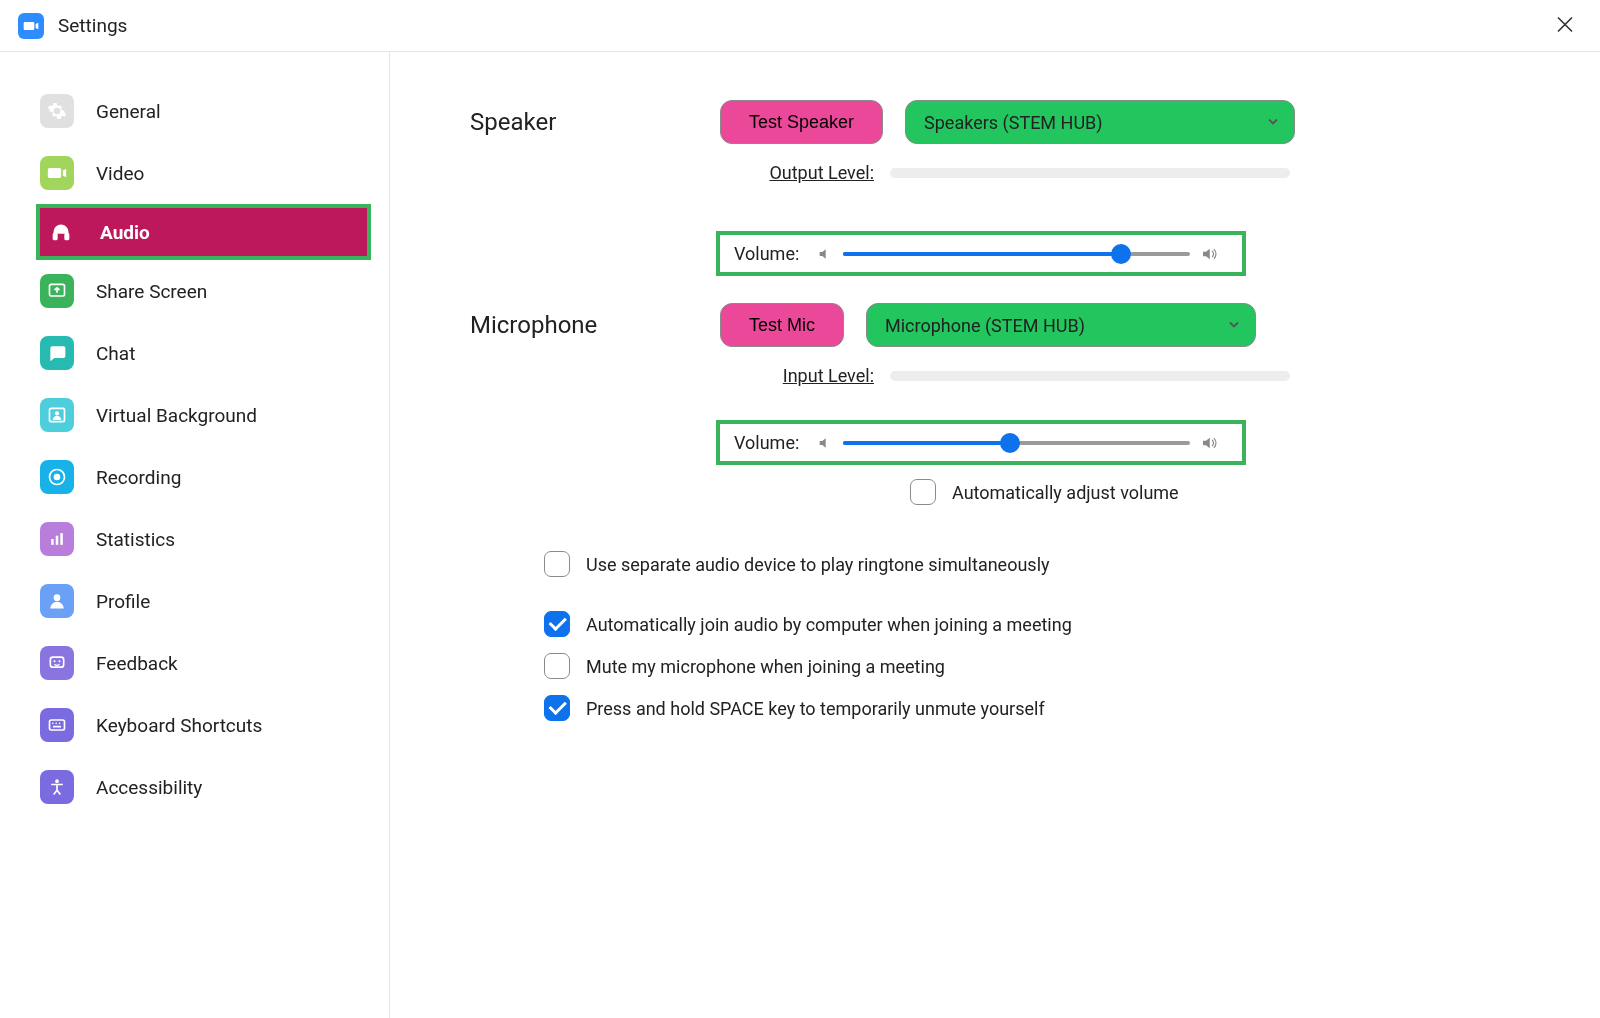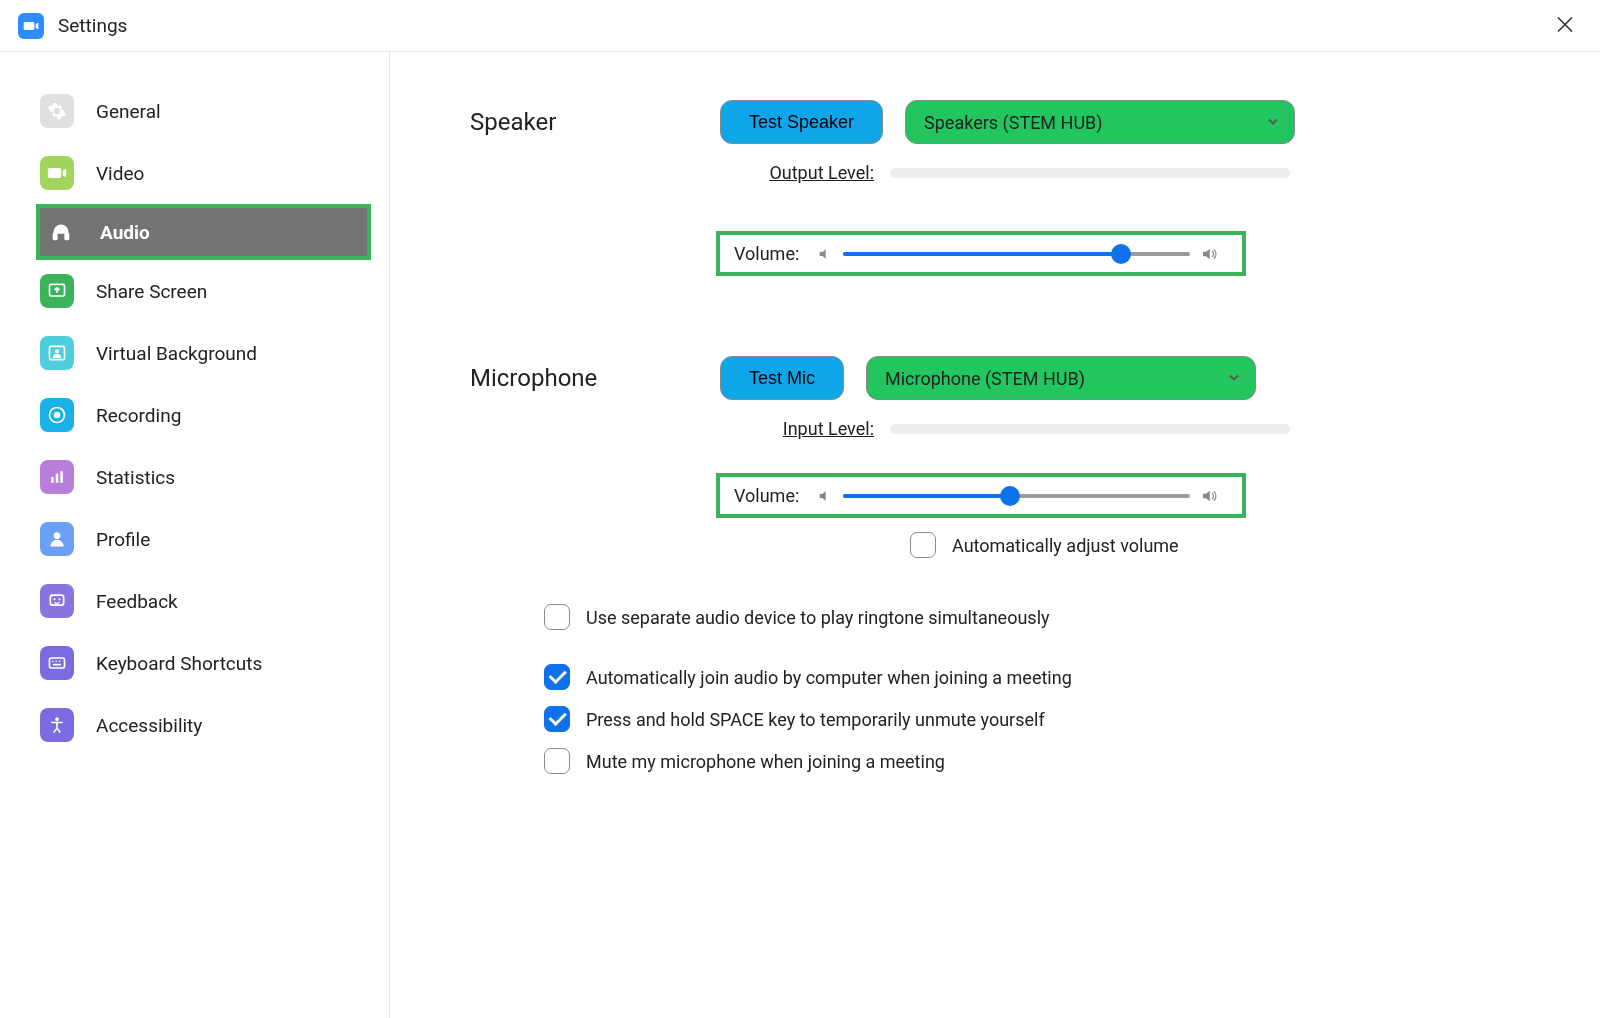--- a/index.html
+++ b/index.html
@@ -55,21 +55,21 @@
   }
   .side-item .icon-wrap {
     width: 34px; height: 34px;
     border-radius: 8px;
     display: flex; align-items: center; justify-content: center;
     margin-right: 22px;
     flex-shrink: 0;
   }
   .side-item .icon-wrap svg { width: 20px; height: 20px; fill: #fff; }
   .side-item.active {
-    background: #737373;
+    background: #be185d;
     color: #fff;
     font-weight: 700;
     border: 4px solid #3bb35a;
     margin: 0 18px 0 36px;
     padding-left: 4px;
     height: 56px;
   }
   .side-item.active .icon-wrap { background: transparent !important; }
   .side-item.active .icon-wrap svg { fill: #fff; stroke:#fff; }
 
@@ -88,21 +88,21 @@
     width: 250px;
     font-weight: 400;
     font-size: 24px;
     flex-shrink: 0;
   }
   .test-btn {
     height: 44px;
     padding: 0 28px;
     border: 1px solid #8a8a8a;
     border-radius: 12px;
-    background: #0ea5e9;
+    background: #ec4899;
     font-size: 18px;
     cursor: pointer;
     margin-right: 22px;
   }
   .device-select {
     height: 44px;
     width: 390px;
     border: 1px solid #8a8a8a;
     border-radius: 12px;
     background: #22c55e;
@@ -168,21 +168,21 @@
     border-radius: 2px;
     position: absolute; left: 0; top: 0;
   }
   .slider .thumb {
     width: 20px; height: 20px;
     background: #0e72ed;
     border-radius: 50%;
     position: absolute;
     top: 50%; transform: translate(-50%, -50%);
   }
-  .microphone-section { margin-top: 80px; }
+  .microphone-section { margin-top: 27px; }
   .sub-checkrow {
     display: flex;
     align-items: center;
     margin-left: 440px;
     margin-top: 14px;
     font-size: 18px;
   }
   .check-row {
     display: flex;
     align-items: center;
@@ -261,20 +261,28 @@
     <div class="side-item">
       <div class="icon-wrap" style="background:#3bb35a">
         <svg viewBox="0 0 24 24">
             <rect x="3" y="4" width="18" height="14" rx="2" fill="none" stroke="#fff" stroke-width="2"></rect>
             <path d="M12 14V8m0 0l-3 3m3-3l3 3" stroke="#fff" stroke-width="2" fill="none"></path>
           </svg>
       </div>
       <span>Share Screen</span>
     </div>
     <div class="side-item">
+      <div class="icon-wrap" style="background:#27bab0">
+        <svg viewBox="0 0 24 24">
+            <path d="M4 4h16a2 2 0 012 2v10a2 2 0 01-2 2H9l-5 4V6a2 2 0 012-2z"></path>
+          </svg>
+      </div>
+      <span>Chat</span>
+    </div>
+    <div class="side-item">
       <div class="icon-wrap" style="background:#4ecedc">
         <svg viewBox="0 0 24 24">
             <rect x="3" y="4" width="18" height="16" rx="2" fill="none" stroke="#fff" stroke-width="2"></rect>
             <circle cx="12" cy="10" r="2.5"></circle>
             <path d="M7 18a5 5 0 0110 0"></path>
           </svg>
       </div>
       <span>Virtual Background</span>
     </div>
     <div class="side-item">
@@ -425,23 +433,23 @@
       <div class="check-row">
         <div class="checkbox"></div>
         <span>Use separate audio device to play ringtone simultaneously</span>
       </div>
       <div style="height:18px"></div>
       <div class="check-row">
         <div class="checkbox checked"></div>
         <span>Automatically join audio by computer when joining a meeting</span>
       </div>
       <div class="check-row">
+        <div class="checkbox"></div>
+        <span>Mute my microphone when joining a meeting</span>
+      </div>
+      <div class="check-row">
         <div class="checkbox checked"></div>
         <span>Press and hold SPACE key to temporarily unmute yourself</span>
       </div>
-      <div class="check-row">
-        <div class="checkbox"></div>
-        <span>Mute my microphone when joining a meeting</span>
-      </div>
     </div>
 
   </div>
 </div>
 
 </body></html>

